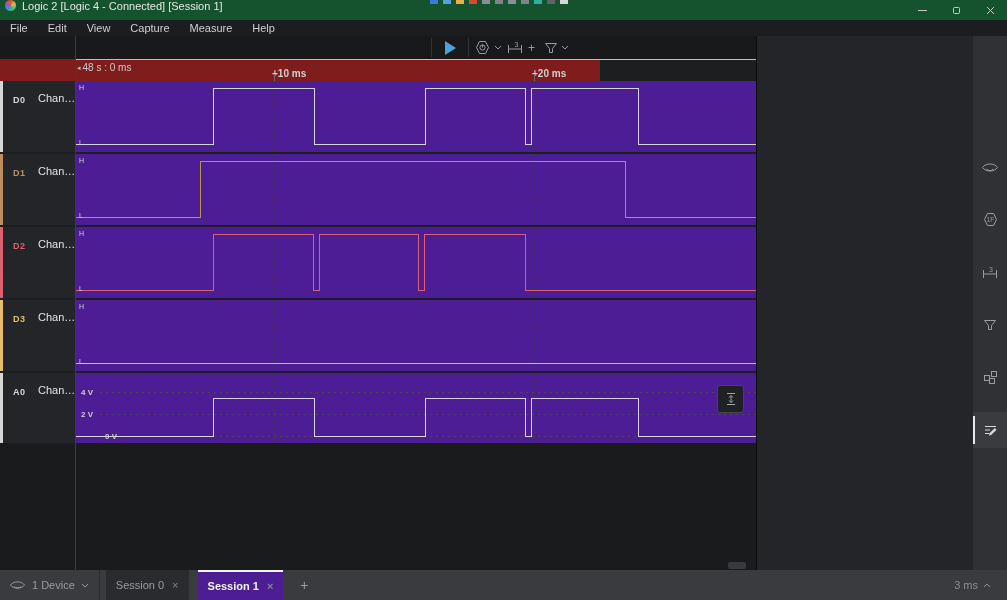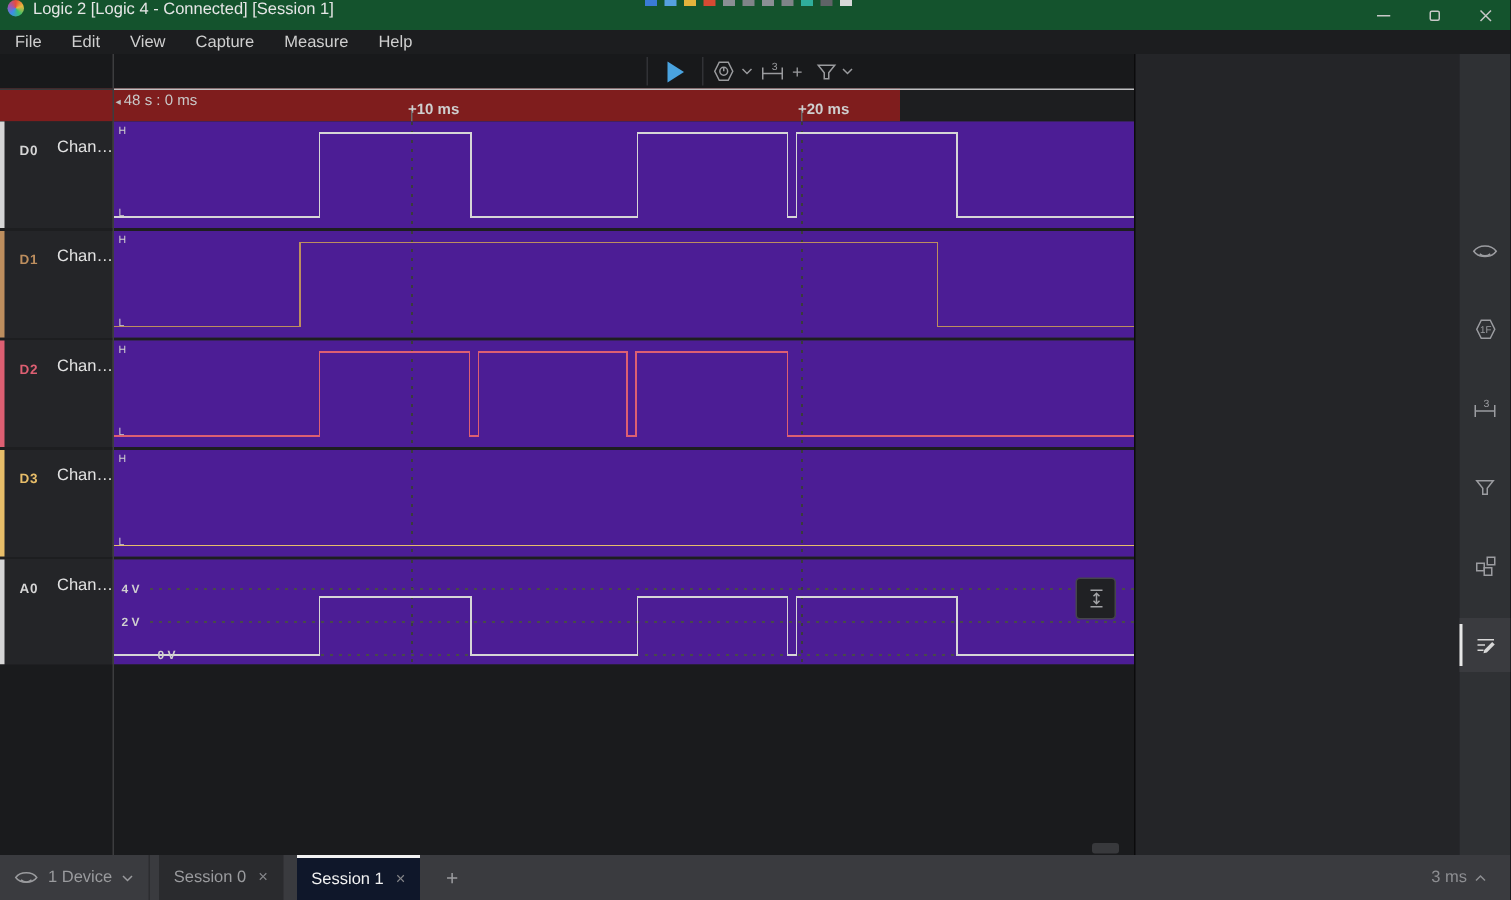--- a/index.html
+++ b/index.html
@@ -73,21 +73,21 @@
   .sb-icon.selected { background:#3a3b3f; color:#d8d8d8; }
   .sb-icon.selected::before { content:""; position:absolute; left:0; top:4px; width:2px; height:28px; background:#e8e8e8; }
 
   
   .bottombar { position:absolute; left:0; top:570px; width:1007px; height:30px; background:#3a3b3f;
                display:flex; align-items:stretch; color:#9a9b9e; font-size:11px; }
   .device-group { display:flex; align-items:center; gap:6px; padding:0 10px 0 9px; cursor:pointer; }
   .bb-divider { width:1px; background:#2c2d30; margin-right:6px; }
   .tab { display:flex; align-items:center; gap:8px; padding:0 10px; margin-right:9px; cursor:pointer; background:#2a2b2e; }
   .tab .x { color:#85868a; font-size:11px; }
-  .tab.active { background:#0f172a; border-top:2px solid #f2f2f2; color:#f2f2f2; }
+  .tab.active { background:#4c1d95; border-top:2px solid #f2f2f2; color:#f2f2f2;font-weight:bold; }
   .addtab { display:flex; align-items:center; padding:0 8px; font-size:14px; cursor:pointer; }
   .timescale { margin-left:auto; display:flex; align-items:center; gap:5px; padding-right:16px; color:#8d8e92; }
 
   svg { display:block; }
 </style>
 </head>
 <body>
 
 <div id="app">
 

